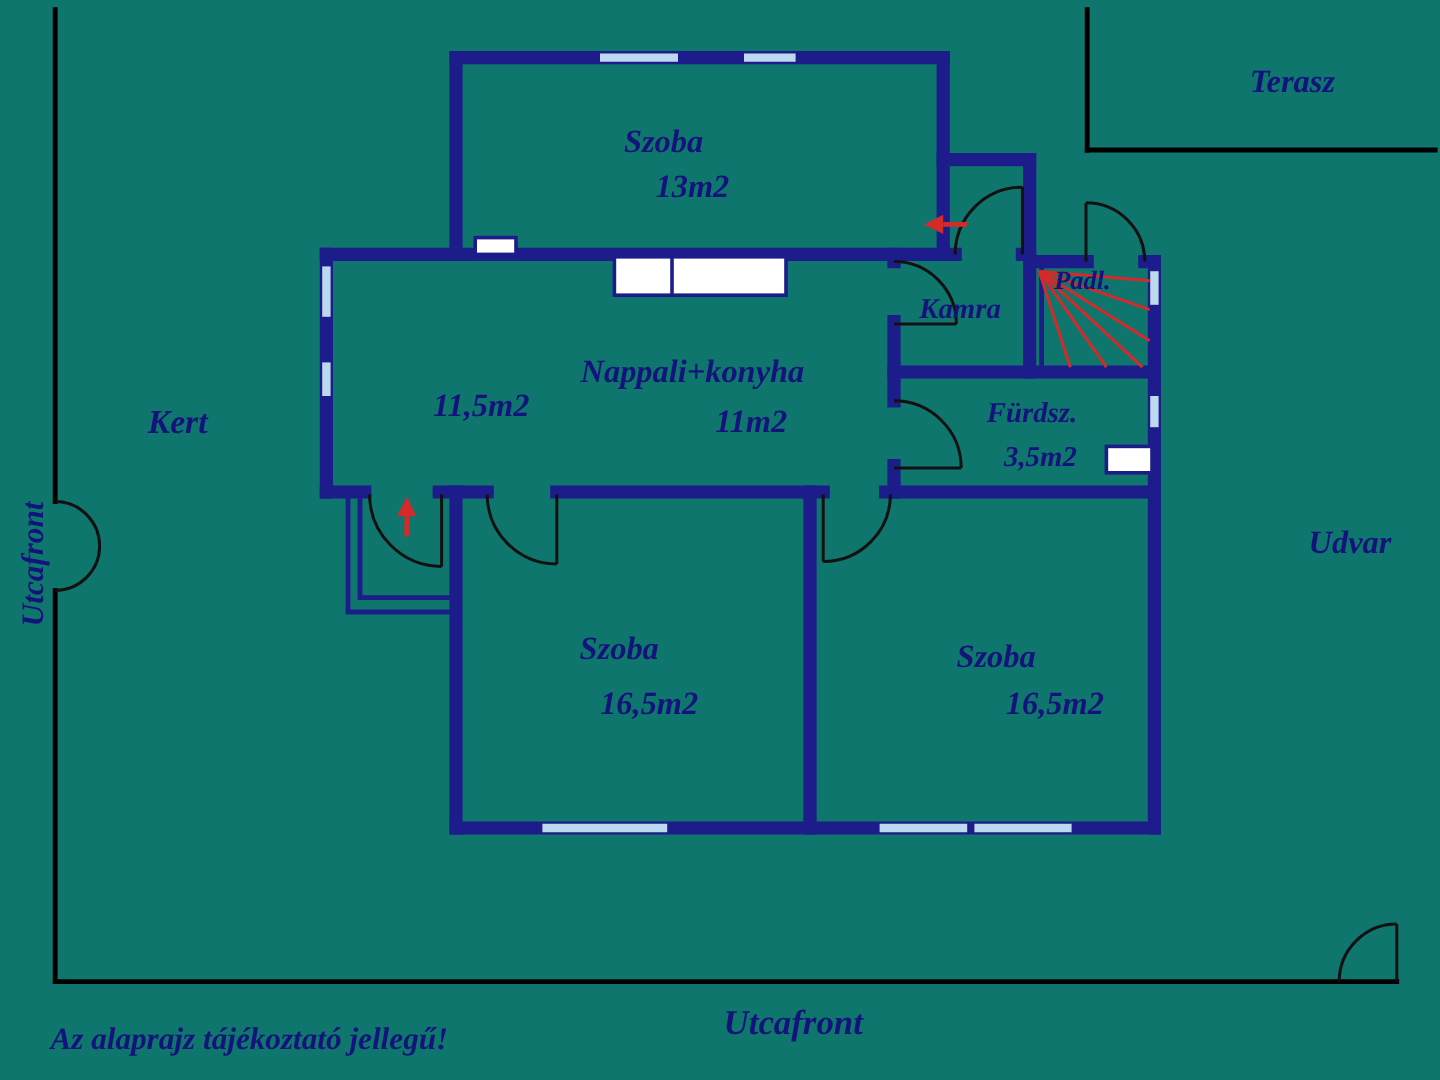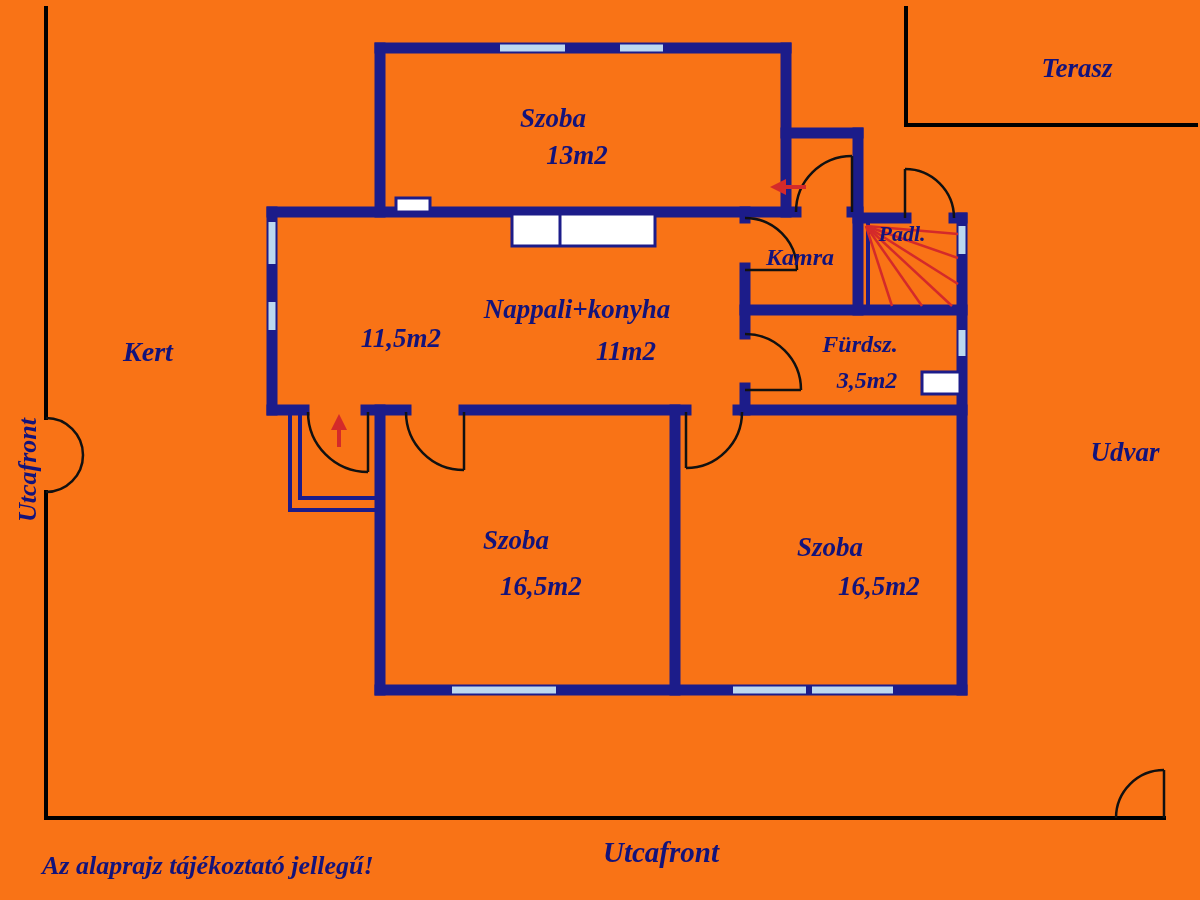--- a/index.html
+++ b/index.html
@@ -1,16 +1,16 @@
 <!DOCTYPE html>
 <html><head>
 <meta charset="utf-8">
 <style>
   html,body{margin:0;padding:0;background:#fff;width:1200px;height:900px;overflow:hidden;}
-  .plan-wrap{position:relative;width:1200px;height:900px;background:#f97316;}
+  .plan-wrap{position:relative;width:1200px;height:900px;background:#0f766e;}
   svg{display:block;}
   .bnd{stroke:#000;stroke-width:4;stroke-linecap:square;fill:none;}
   .wall{stroke:#1c1c8a;stroke-width:11;stroke-linecap:square;fill:none;}
   .wallthin{stroke:#1c1c8a;stroke-width:4;fill:none;}
   .win{stroke:#bcd9ef;stroke-width:7;stroke-linecap:butt;fill:none;}
   .door{stroke:#111;stroke-width:2.5;fill:none;}
   .red{stroke:#d42a2a;stroke-width:2.5;fill:none;}
   .redthick{stroke:#d42a2a;stroke-width:4;fill:none;}
   .redfill{fill:#d42a2a;stroke:none;}
   .fixture{fill:#fff;stroke:#1c1c8a;stroke-width:3;}

